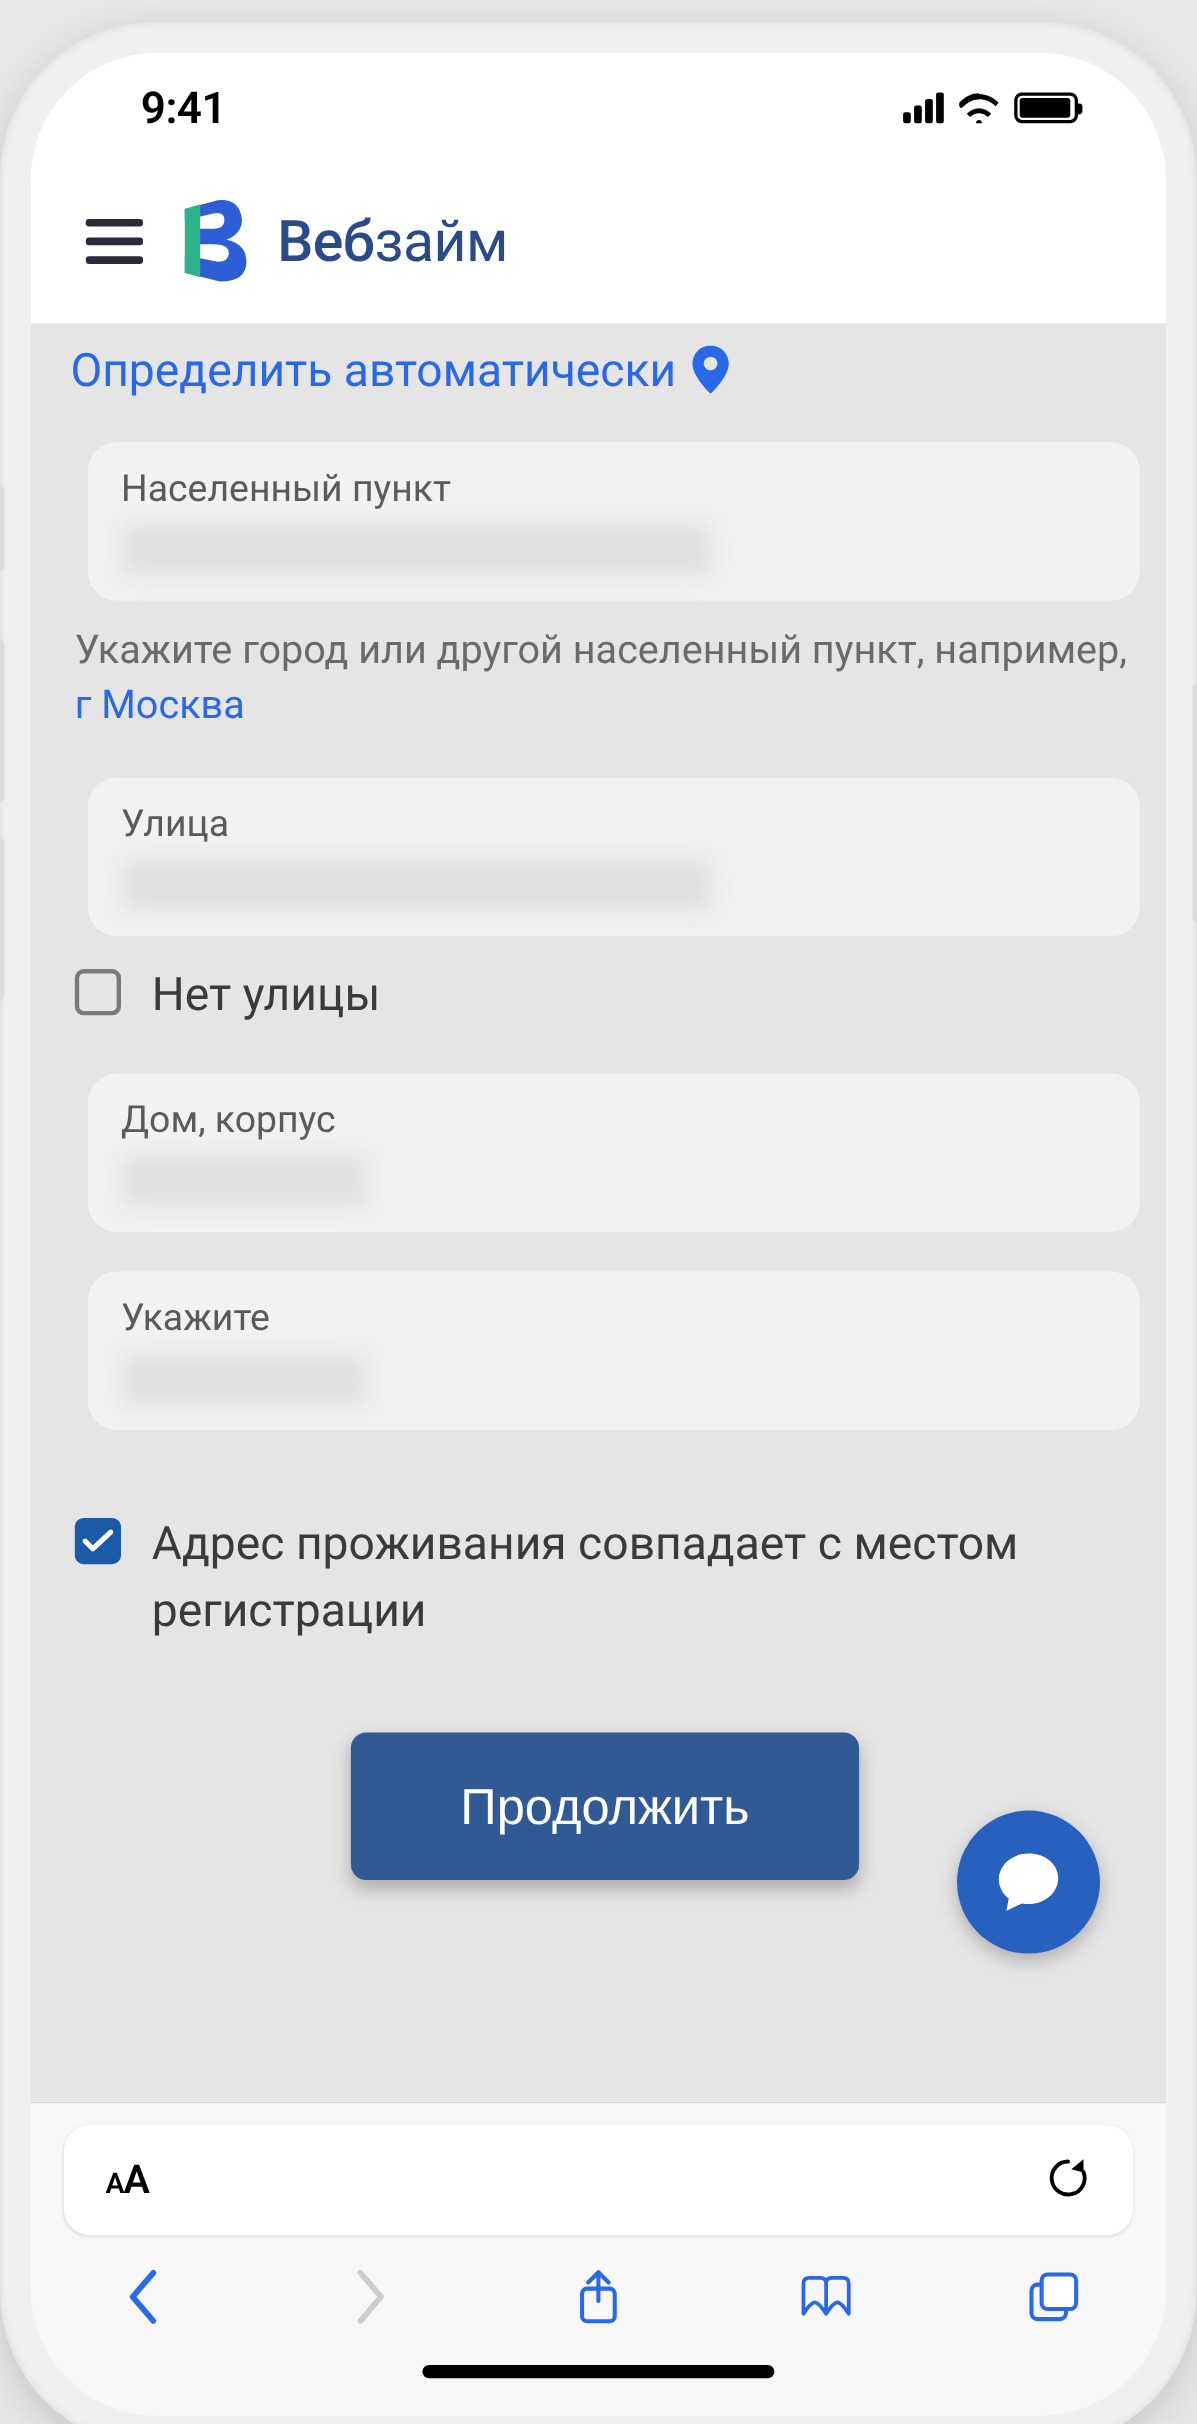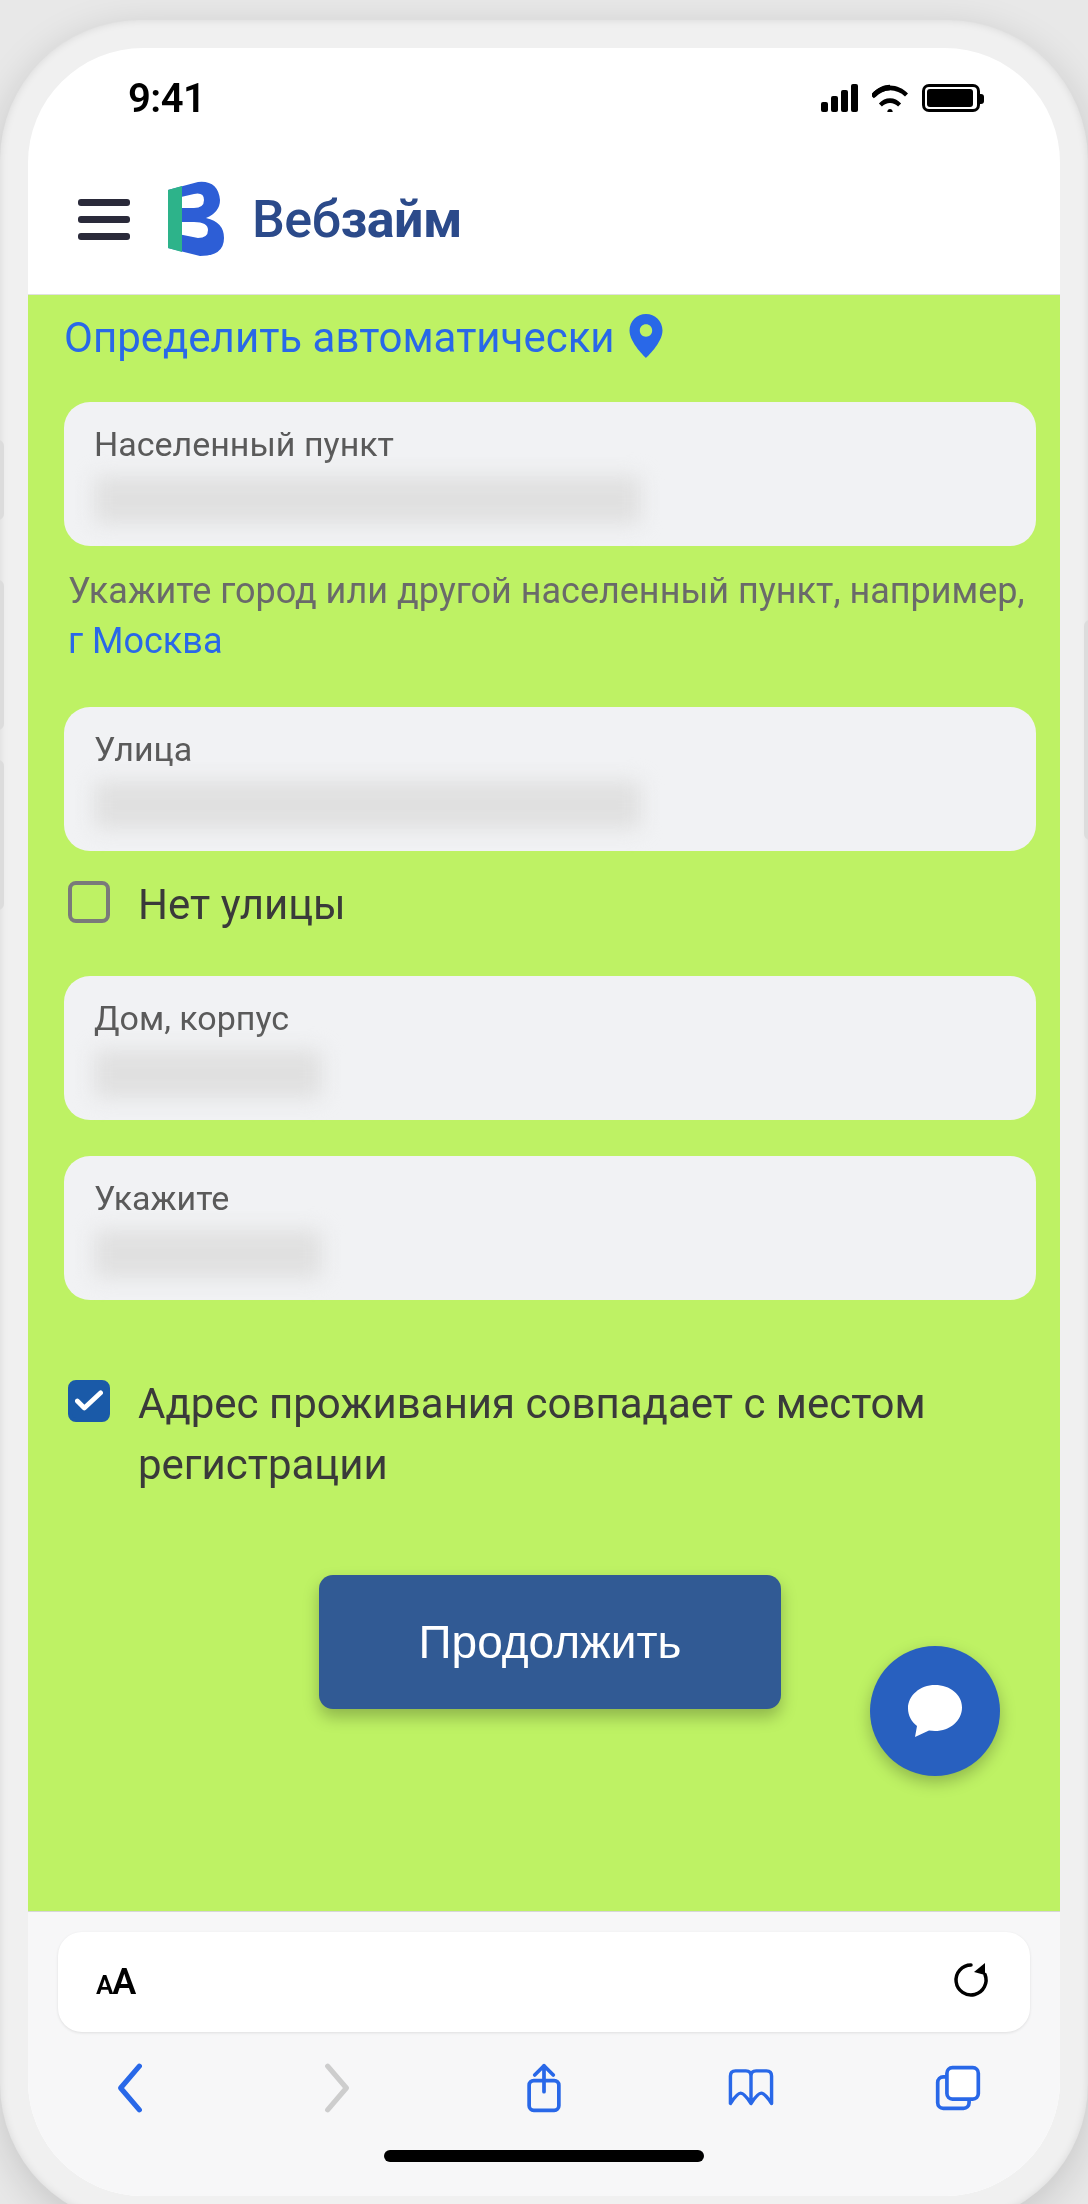--- a/index.html
+++ b/index.html
@@ -68,44 +68,45 @@
     padding: 30px 50px 34px 50px;
     gap: 30px;
     border-bottom: 1px solid #e0e0e0;
     box-shadow: 0 4px 6px rgba(0,0,0,0.02);
   }
   .hamburger { display:flex; flex-direction:column; gap:10px; cursor:pointer; }
   .hamburger span { width:52px; height:7px; background:#2a2a3a; border-radius:3px; }
   .logo { display:flex; align-items:center; gap:14px; }
   .logo-mark { width:78px; height:82px; position:relative; }
   .logo-text { font-size:52px; font-weight:500; color:#2b4a8a; letter-spacing:-0.5px; }
-  .logo-text b { font-weight:700; }
+  .logo-text b { font-weight:400; }
 
   
   .content {
     flex:1;
     overflow-y:auto;
     padding: 18px 24px 40px 36px;
-    background:#bef264;
+    background:#e5e5e5;
   }
 
   .auto-link-row {
     display:flex; align-items:center; gap:14px;
     margin-bottom: 40px;
   }
   .auto-link {
     color:#2968e8; font-size:42px; font-weight:400;
   }
   .pin-icon svg { width:34px; height:44px; }
 
   .field {
     background:#f1f2f4;
     border-radius:26px;
     padding:22px 30px 22px 30px;
     margin-bottom:12px;
+    margin-left:16px;
   }
   .field-label { color:#5a5a5a; font-size:34px; margin-bottom:12px; }
   .field-value {
     font-size:40px; color:#222;
     filter: blur(10px);
     -webkit-filter: blur(10px);
     min-height:48px;
     width: 60%;
     background:#e0e0e0;
     border-radius:6px;

